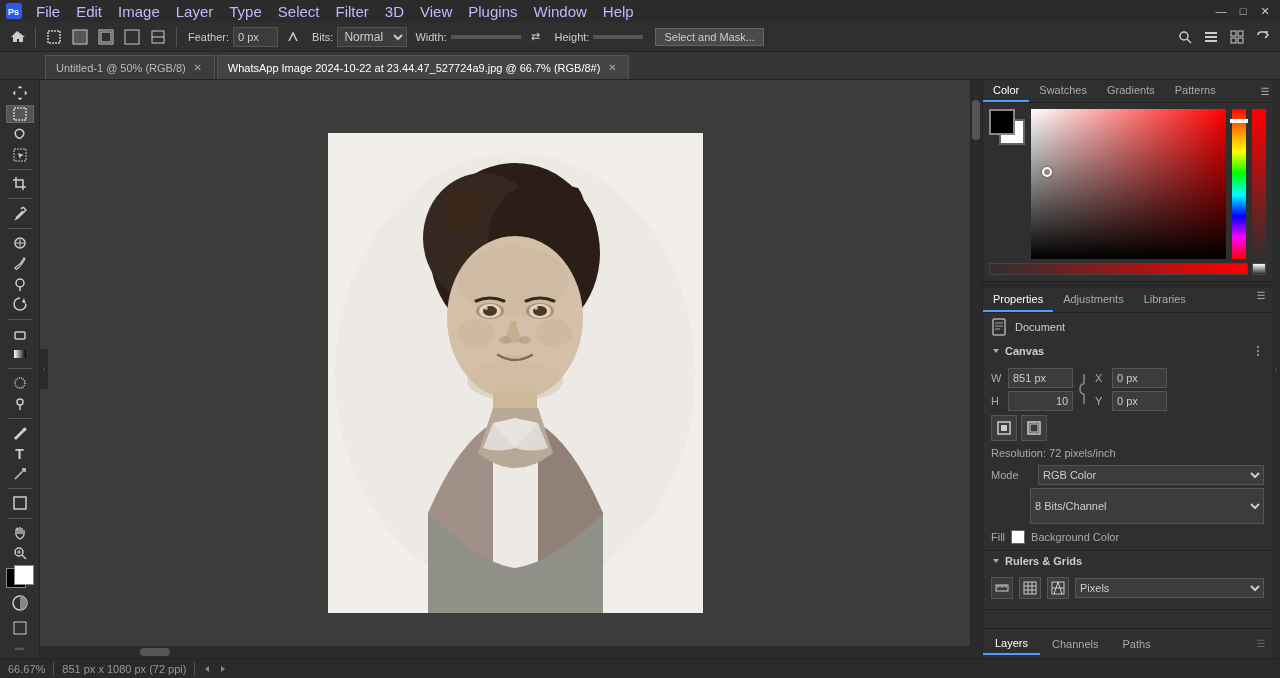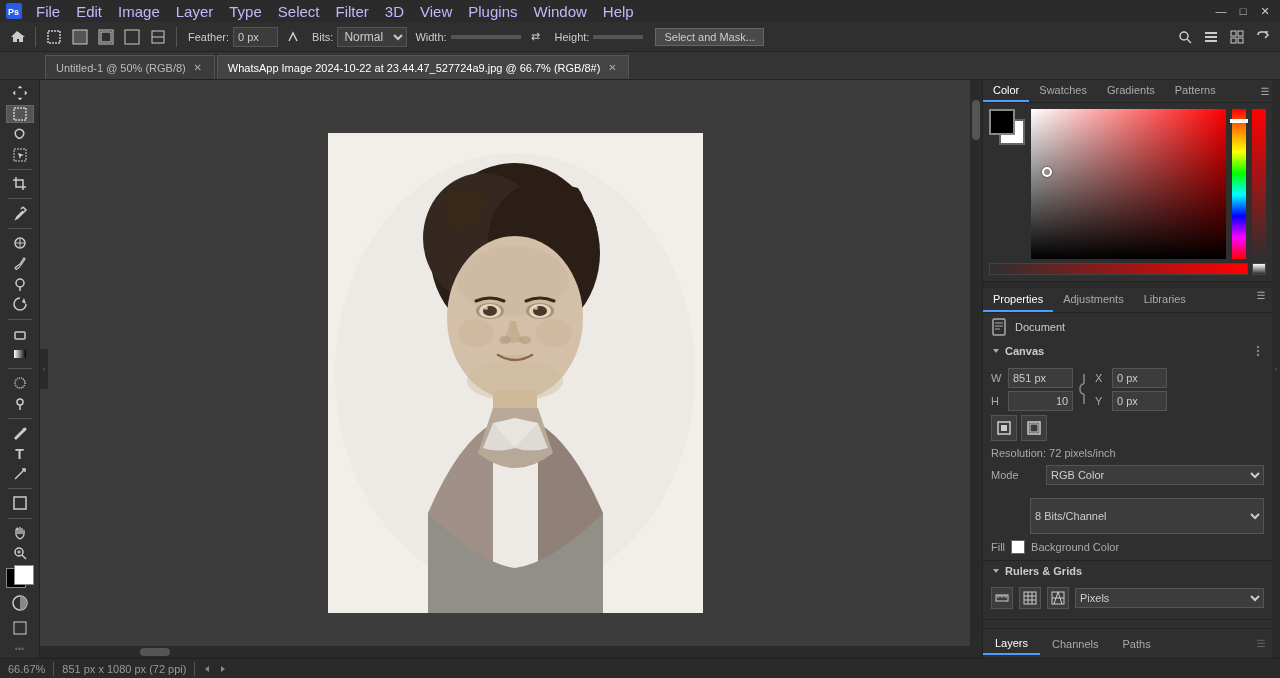--- a/index.html
+++ b/index.html
@@ -544,21 +544,21 @@
             <div class="prop-icon-btn" style="width:26px;height:26px;">
               <svg width="14" height="14" viewBox="0 0 14 14">
                   <rect x="1" y="1" width="12" height="12" fill="none" stroke="#ccc" stroke-width="1.5"></rect>
                   <rect x="3" y="3" width="8" height="8" fill="none" stroke="#ccc" stroke-width="1"></rect>
                 </svg>
             </div>
           </div>
 
           <div style="font-size:11px;color:#aaa;margin-bottom:6px;">Resolution: 72 pixels/inch</div>
 
-          <div style="display:flex;align-items:center;gap:20px;margin-bottom:13px;">
+          <div style="display:flex;align-items:center;gap:12px;margin-bottom:3px;">
             <span style="font-size:11px;color:#aaa;width:35px;">Mode</span>
             <select class="prop-select" style="flex:1;height:20px;">
               <option>RGB Color</option>
             </select>
           </div>
           <div style="display:flex;align-items:center;gap:4px;margin-bottom:6px;">
             <span style="font-size:11px;color:#aaa;width:35px;"></span>
             <select class="prop-select" style="flex:1;height:36px;">
               <option>8 Bits/Channel</option>
             </select>

